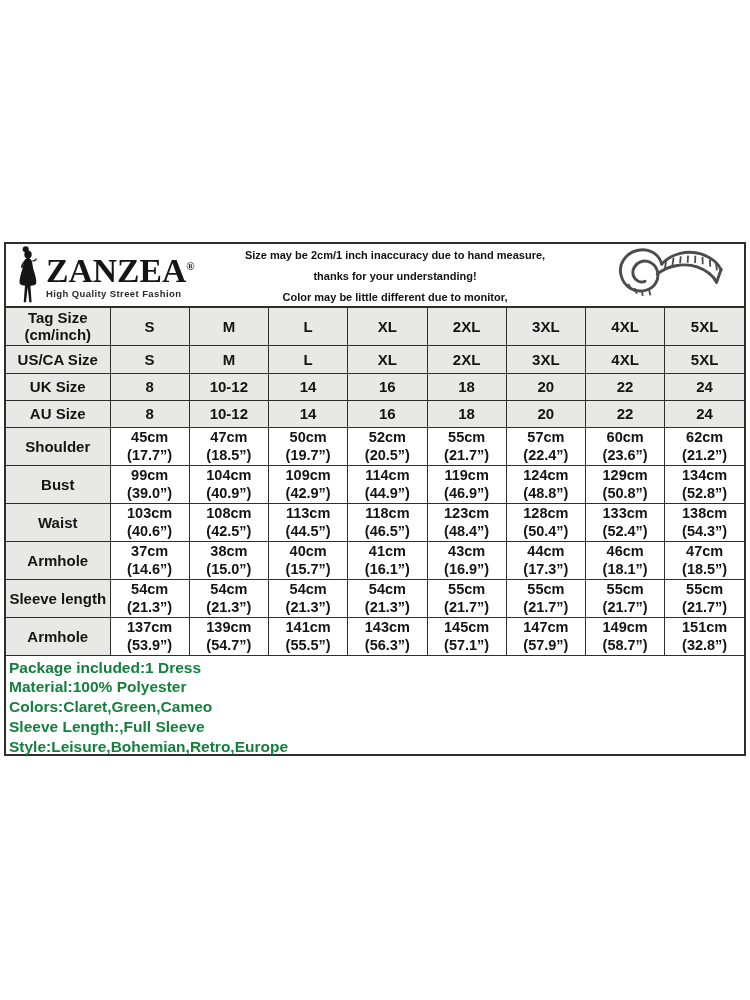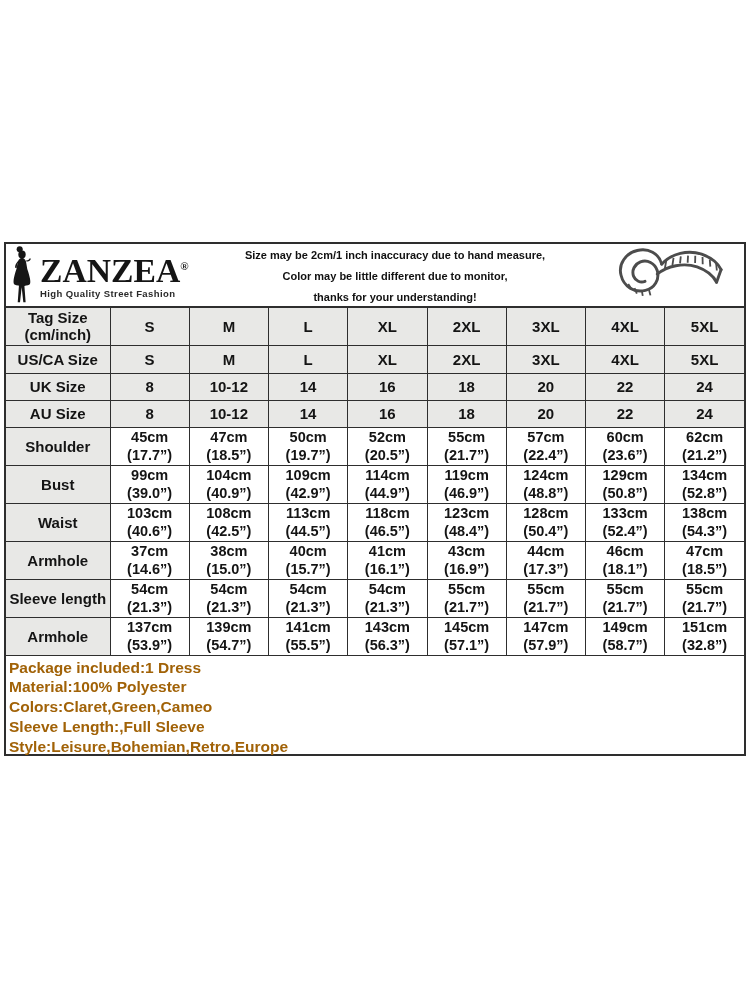--- a/index.html
+++ b/index.html
@@ -5,21 +5,21 @@
   * { margin:0; padding:0; box-sizing:border-box; }
   html,body { width:750px; height:1000px; background:#ffffff;
               font-family:"Liberation Sans","DejaVu Sans",sans-serif; color:#111; }
   .canvas { position:relative; width:750px; height:1000px; background:#fff; overflow:hidden; }
 
   .sheet { position:absolute; left:4px; top:242px; width:742px; height:514px;
            border:2px solid #2e2e2e; background:#fff; }
 
   
   .hdr { display:flex; align-items:center; height:64px; border-bottom:2px solid #2e2e2e; }
-  .logo { display:flex; align-items:center; width:190px; }
+  .logo { display:flex; align-items:center; width:190px; padding-left:6px; }
   .logo svg.fig { flex:0 0 auto; }
   .logo-text { margin-left:2px; }
   .brand { font-family:"Liberation Serif","DejaVu Serif",serif; font-weight:700;
            font-size:33px; line-height:30px; letter-spacing:0px; color:#151515;
            transform:scaleX(1.02); transform-origin:left; white-space:nowrap; }
   .reg { font-size:11px; vertical-align:super; font-weight:700; }
   .tagline { font-size:9.5px; font-weight:700; color:#2a2a2a; letter-spacing:.4px; margin-top:2px; white-space:nowrap; }
   .disclaimer { flex:1; text-align:center; font-weight:700; font-size:11px; line-height:21px; padding-top:2px; }
   .tape-wrap { width:150px; display:flex; justify-content:center; align-items:center; }
 
@@ -35,21 +35,21 @@
   th.rowlbl { font-size:15px; }
   td.szcell { font-size:15px; }
   tr.r-tag { height:37px; }  tr.r-usca { height:28px; }
   tr.r-uk  { height:27px;margin-left:12px; }  tr.r-au   { height:27px;padding-left:10px; }
   tr.r-meas { height:38px; }
   .two-line div { line-height:17px; font-size:15px; }
   td.mcell div { line-height:18px; font-size:14.5px; }
 
   
   .footer { padding:2px 4px 0 3px; }
-  .footer div { font-size:15.5px; font-weight:700; line-height:19.8px; color:#a16207; white-space:nowrap; }
+  .footer div { font-size:15.5px; font-weight:700; line-height:19.8px; color:#15803d; white-space:nowrap; }
 </style>
 </head>
 <body>
 
 <div class="canvas">
   <div class="sheet">
 
     <div class="hdr">
       <div class="logo">
         <svg class="fig" width="32" height="58" viewBox="0 0 34 88">
@@ -63,22 +63,22 @@
           </g>
         </svg>
         <div class="logo-text">
           <div class="brand"><span>ZANZEA</span><span class="reg">®</span></div>
           <div class="tagline">High Quality Street Fashion</div>
         </div>
       </div>
 
       <div class="disclaimer">
         <div>Size may be 2cm/1 inch inaccuracy due to hand measure,</div>
+        <div>thanks for your understanding!</div>
         <div>Color may be little different due to monitor,</div>
-        <div>thanks for your understanding!</div>
       </div>
 
       <div class="tape-wrap">
         <svg width="118" height="58" viewBox="0 0 130 64">
           <g fill="none" stroke="#4c4c4c" stroke-width="3.2" stroke-linecap="round">
             <path d="M57 20 C54 8 42 2 30 5 C17 8 9 20 12 32 C15 45 27 52 39 49 C49 46.5 55 37 52 27 C49.5 19 41 14.5 33.5 17.5 C27 20 23.5 27 26 33.5 C28 38.5 33.5 41 38.5 39"></path>
             <path d="M57 20 C68 8 86 4 101 9 C111 12.5 119 19 122.5 26"></path>
             <path d="M52 31 C63 22 81 18 96 23 C106 26.5 114 33 117.5 40"></path>
             <path d="M122.5 26 L117.5 40"></path>
           </g>

